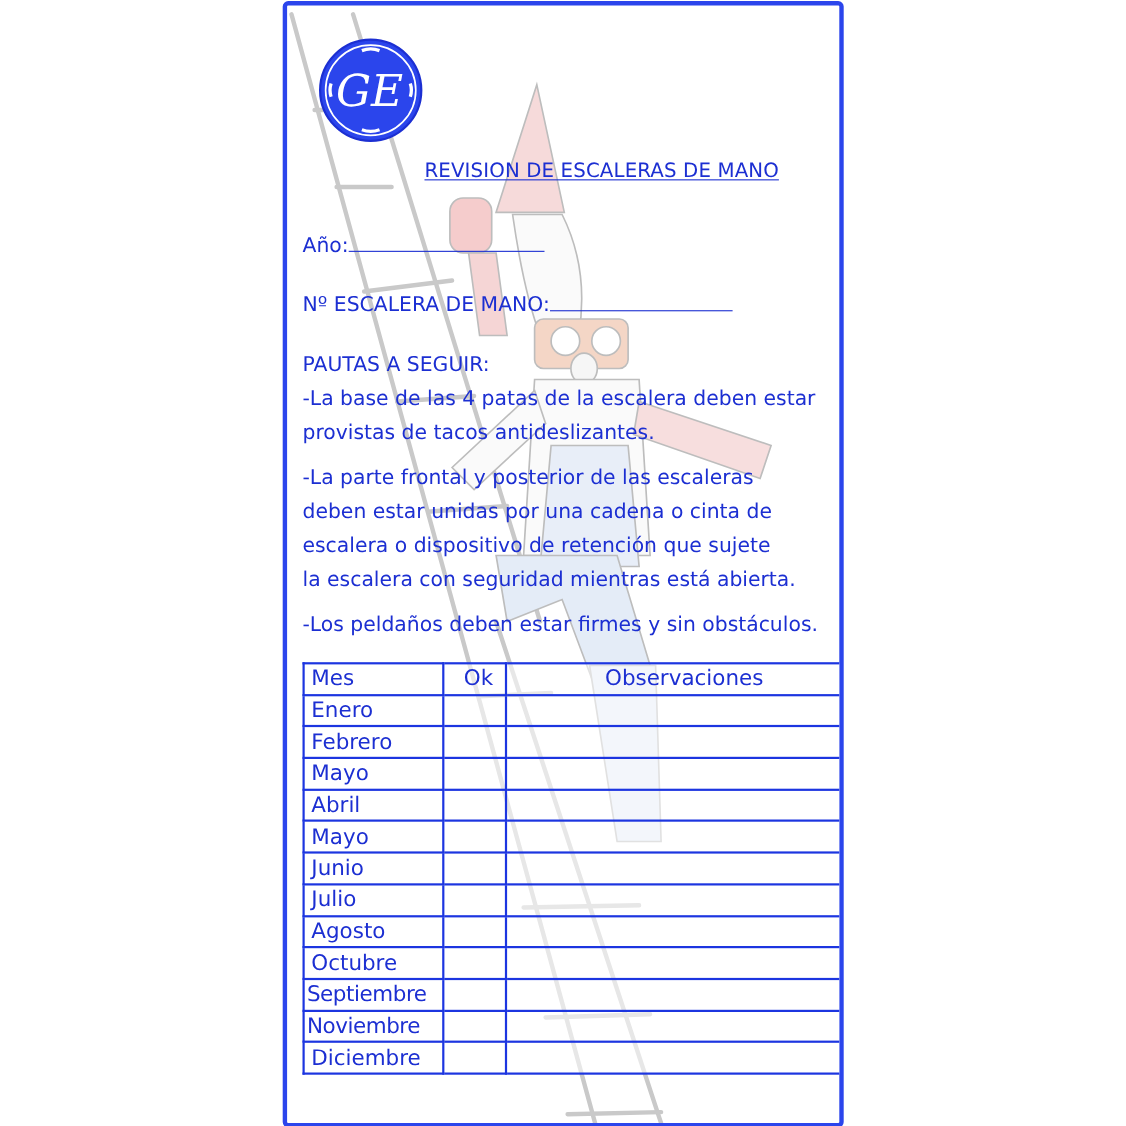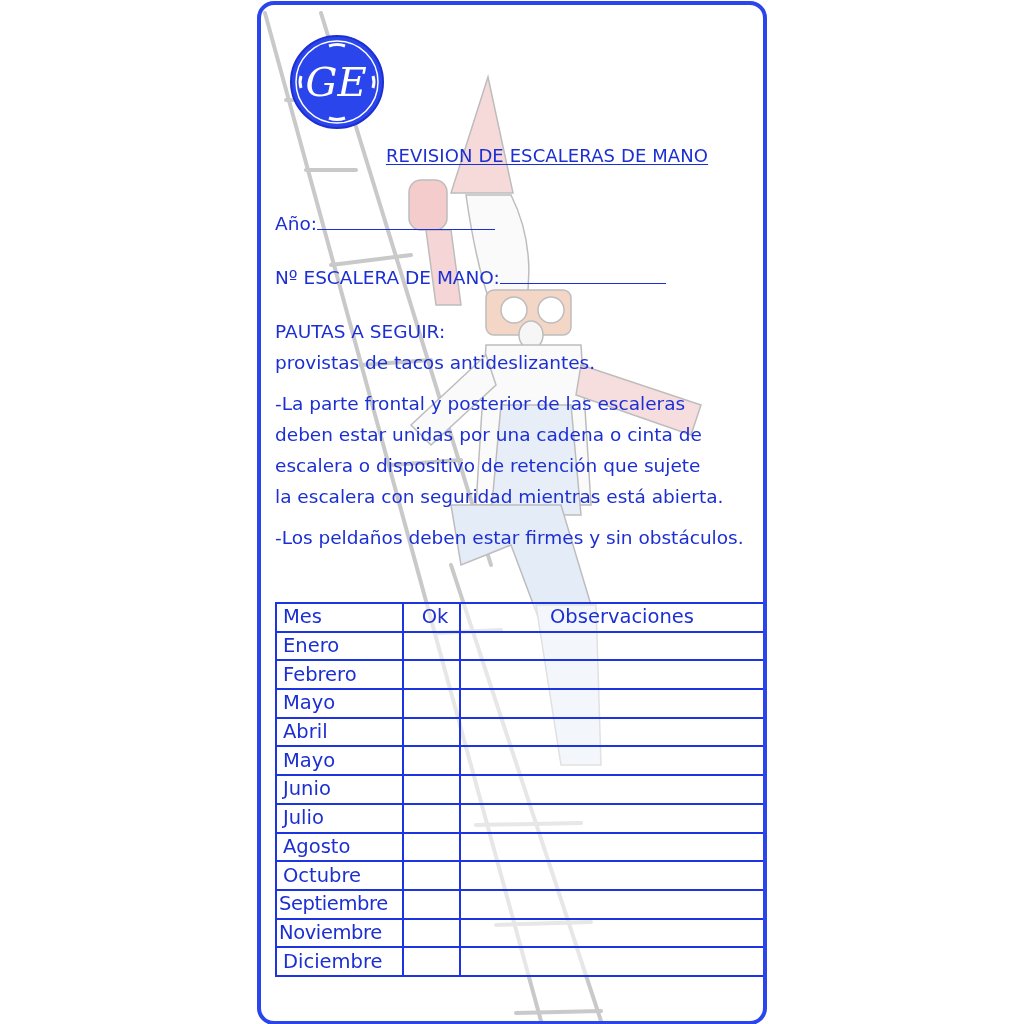--- a/index.html
+++ b/index.html
@@ -15,21 +15,21 @@
       font-family: "DejaVu Sans", "Liberation Sans", sans-serif;
       color: #1c2fd2;
     }
     .card {
       position: absolute;
       left: 257px;
       top: 1px;
       width: 502px;
       height: 1016px;
       border: 4px solid #2b45ec;
-      border-radius: 17px;
+      border-radius: 5px;
       background: #ffffff;
       overflow: hidden;
     }
     .bg-art {
       position: absolute;
       left: 0;
       top: 0;
       width: 502px;
       height: 1016px;
       pointer-events: none;
@@ -166,20 +166,21 @@
     <span>Año:</span><span class="blank" style="width:178px;"></span>
   </div>
 
   <div class="field" style="top:262px;">
     <span>Nº ESCALERA DE MANO:</span><span class="blank" style="width:166px;"></span>
   </div>
 
   <div class="guidelines" style="top:311px;">
     <p class="heading">PAUTAS A SEGUIR:</p>
     <div class="rule">
+      <p>-La base de las 4 patas de la escalera deben estar</p>
       <p>provistas de tacos antideslizantes.</p>
     </div>
     <div class="rule gap">
       <p>-La parte frontal y posterior de las escaleras</p>
       <p>deben estar unidas por una cadena o cinta de</p>
       <p>escalera o dispositivo de retención que sujete</p>
       <p>la escalera con seguridad mientras está abierta.</p>
     </div>
     <div class="rule gap">
       <p>-Los peldaños deben estar firmes y sin obstáculos.</p>

